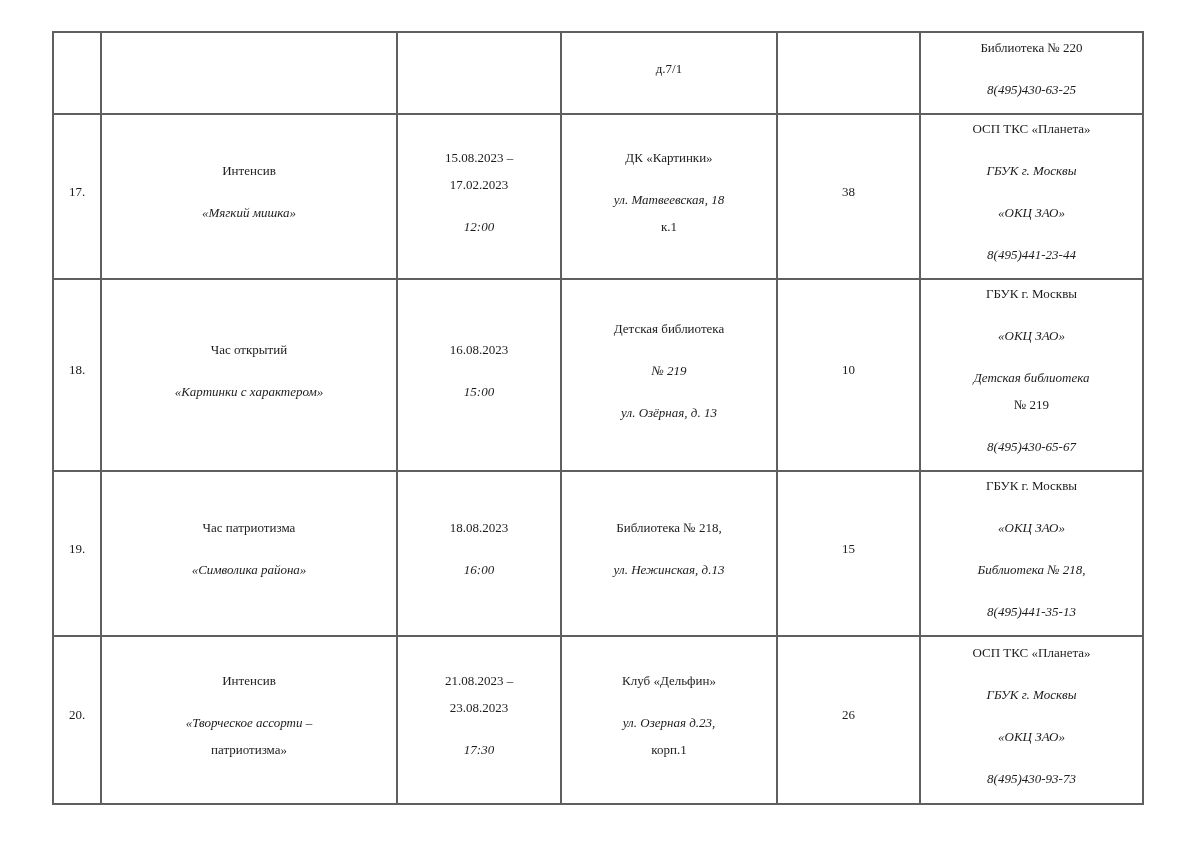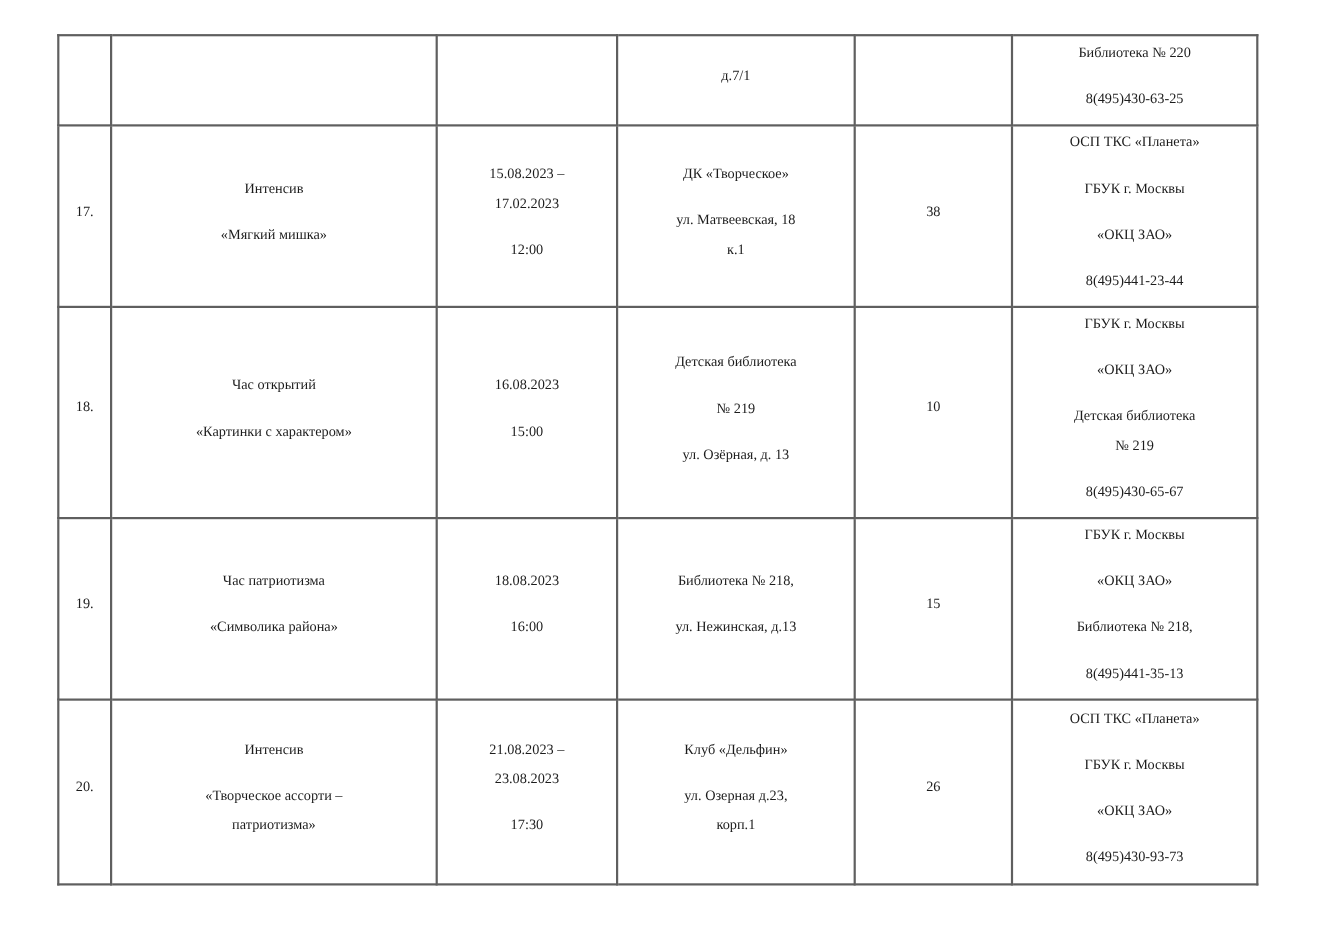--- a/index.html
+++ b/index.html
@@ -33,21 +33,21 @@
   td.c-org {
     vertical-align:top;
     padding:8px 6px 0 6px;
   }
   td.c-top {
     vertical-align:top;
     padding-top:3px;
     padding-bottom:0;
   }
   .line { line-height:27px; white-space:nowrap; }
-  .gap { margin-top:15px; }
+  .gap { margin-top:15px;font-style:italic; }
 </style>
 </head>
 <body>
 
 <div class="sheet">
   <table class="schedule">
     <colgroup>
       <col style="width:48px">
       <col style="width:296px">
       <col style="width:164px">
@@ -76,21 +76,21 @@
       <td class="c-title">
         <div class="line">Интенсив</div>
         <div class="line gap">«Мягкий мишка»</div>
       </td>
       <td class="c-date">
         <div class="line">15.08.2023 –</div>
         <div class="line">17.02.2023</div>
         <div class="line gap">12:00</div>
       </td>
       <td class="c-venue">
-        <div class="line">ДК «Творческое»</div>
+        <div class="line">ДК «Картинки»</div>
         <div class="line gap">ул. Матвеевская, 18</div>
         <div class="line">к.1</div>
       </td>
       <td class="c-count">38</td>
       <td class="c-org">
         <div class="line">ОСП ТКС «Планета»</div>
         <div class="line gap">ГБУК г. Москвы</div>
         <div class="line gap">«ОКЦ ЗАО»</div>
         <div class="line gap">8(495)441-23-44</div>
       </td>

